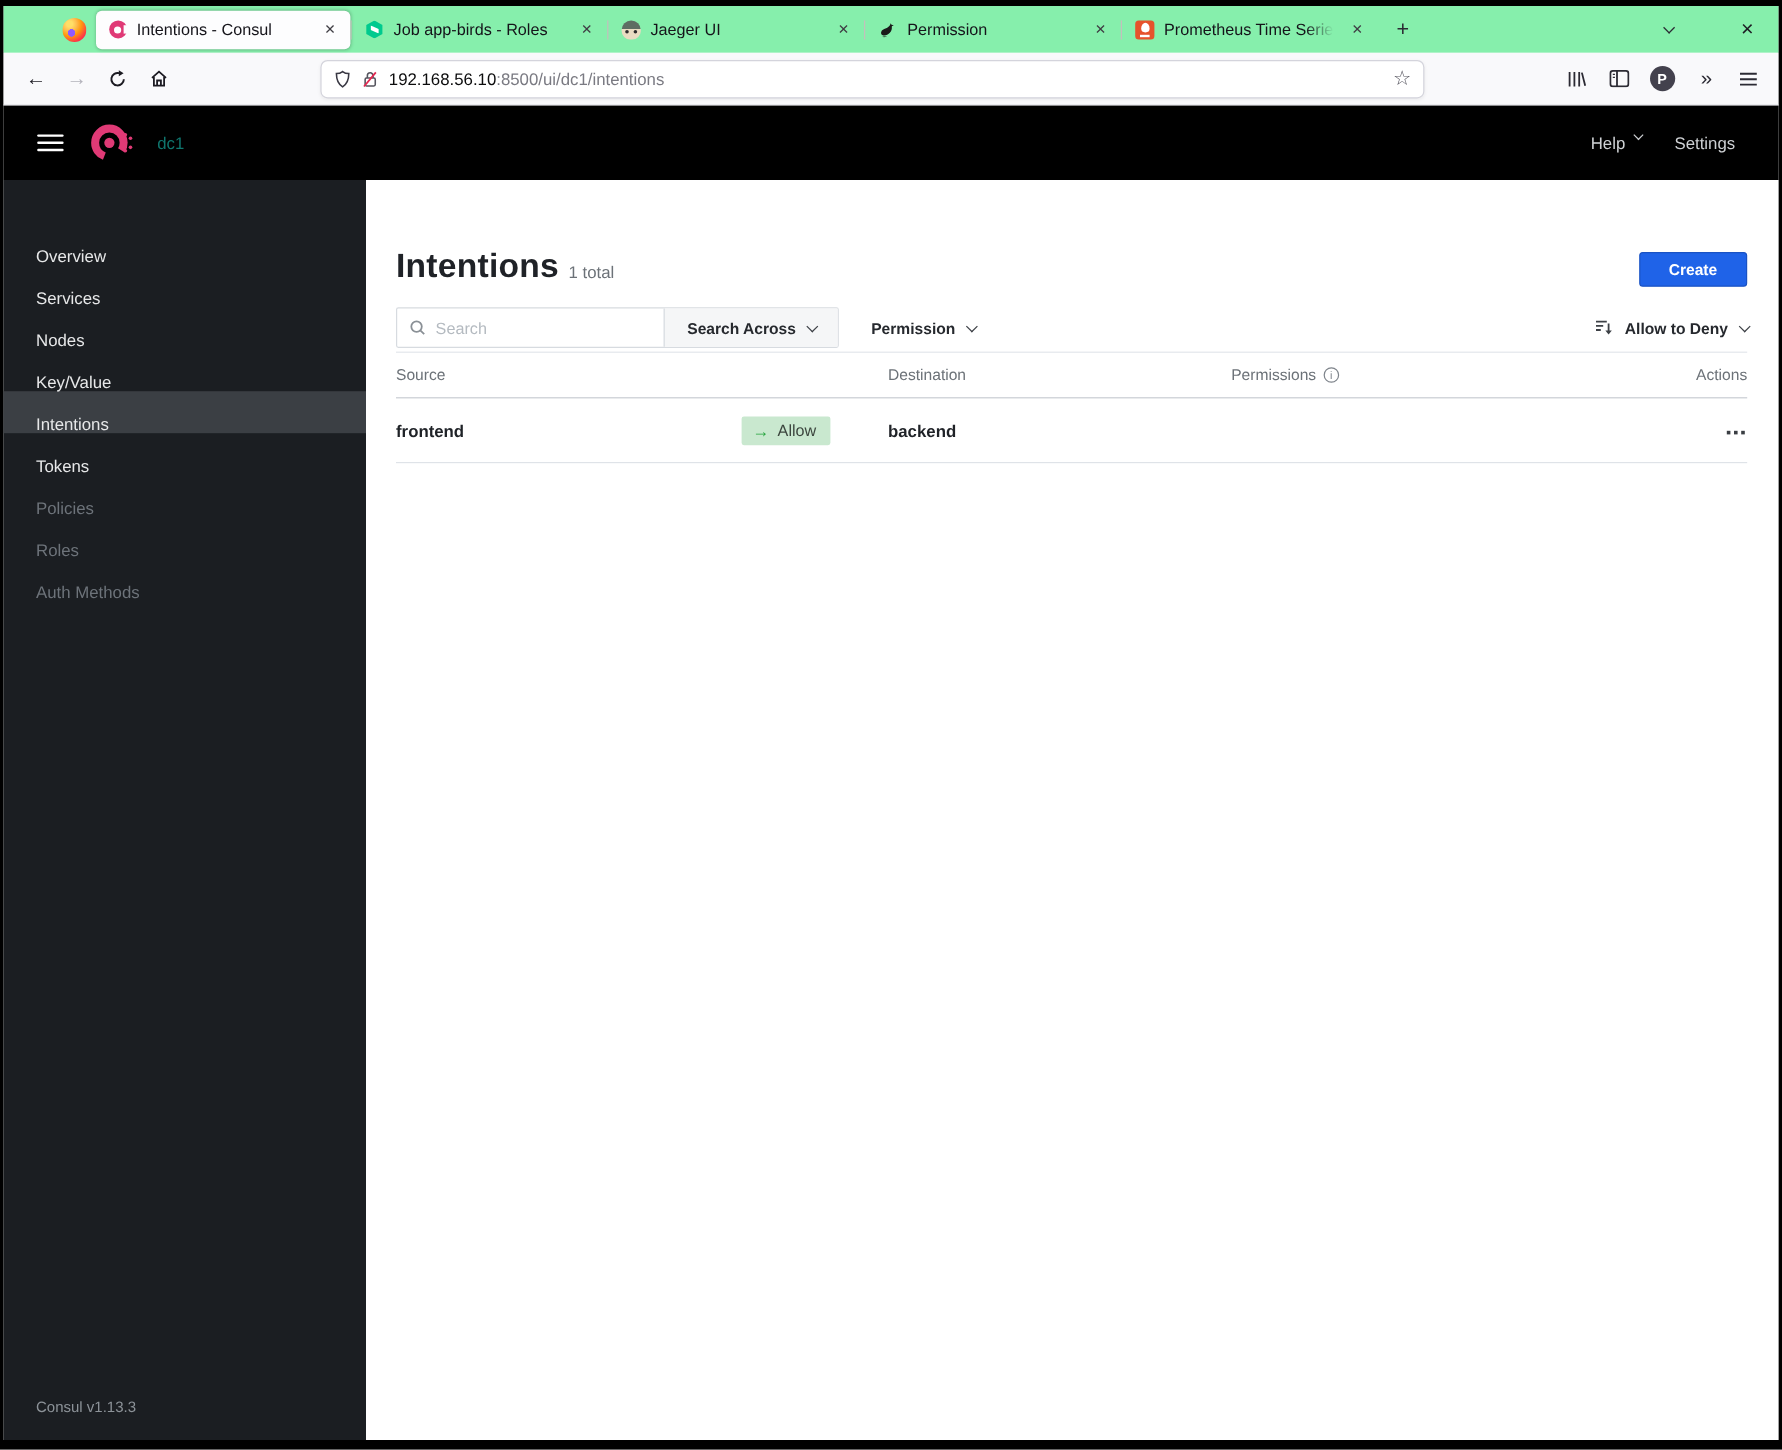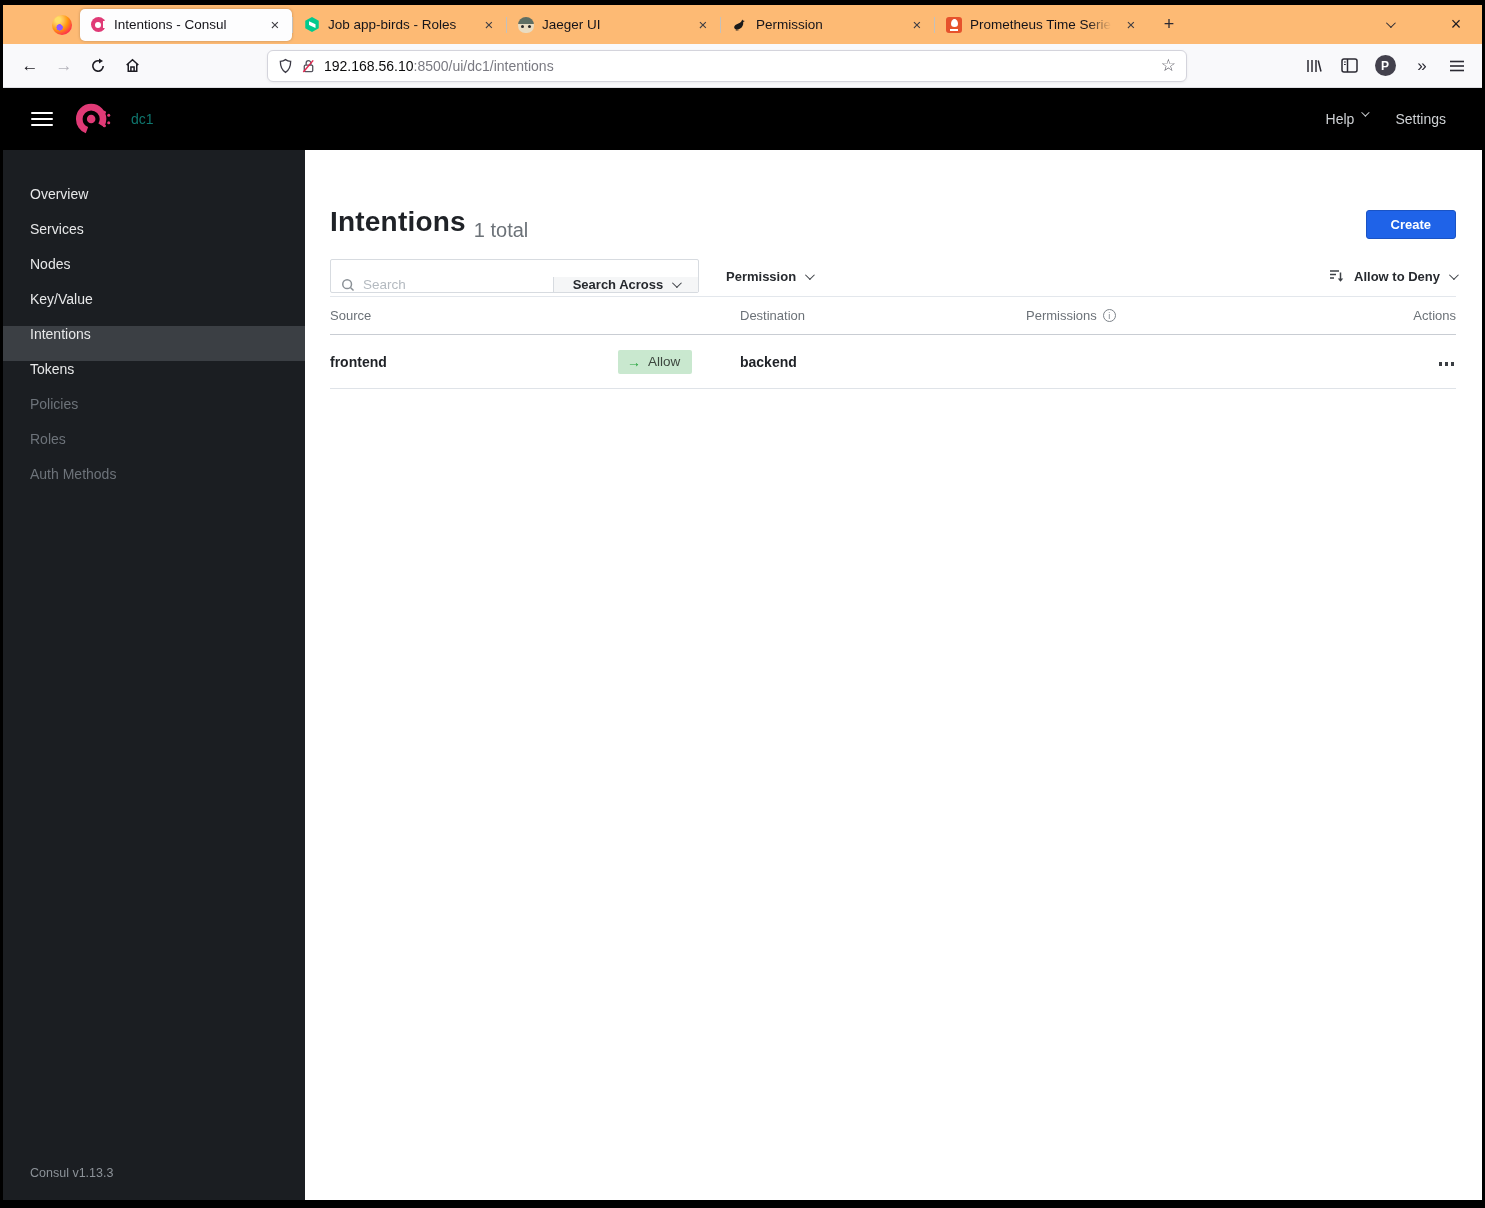--- a/index.html
+++ b/index.html
@@ -11,21 +11,21 @@
     overflow:hidden;
   }
   .window {
     position:absolute; left:3px; top:5px; right:3px; bottom:8px;
     display:flex; flex-direction:column;
     background:#fff;
   }
 
   
   .tabbar {
-    height:39px; background:#fdba74; display:flex; align-items:center;
+    height:39px; background:#86efac; display:flex; align-items:center;
     flex:0 0 39px; padding-left:0;justify-content:center;
   }
   .ff-view { width:34px; height:30px; margin-left:42px; display:flex; align-items:center; justify-content:center; border-radius:4px; }
   .ff-logo {
     width:20px; height:20px; border-radius:50%;
     background:
       radial-gradient(circle at 38% 62%, #9059ff 0 17%, rgba(0,0,0,0) 19%),
       radial-gradient(circle at 30% 25%, #ffde67 0 12%, #ffbd4f 28%, #ff980e 48%, #ff3647 75%, #e31587 100%);
   }
   .tab {
@@ -81,35 +81,35 @@
   .burger { width:22px; height:14px; display:flex; flex-direction:column; justify-content:space-between; margin-right:22px; }
   .burger span { height:2px; background:#fff; border-radius:1px; }
   .consul-logo { margin-right:18px; }
   .dc-label { color:#0f766e; font-size:14px; }
   .app-header-right { margin-left:auto; display:flex; align-items:center; gap:28px; }
   .hdr-link { color:#ced1d4; font-size:14px; display:flex; gap:7px; }
   .hdr-link .chev { border-color:#ced1d4; width:6px; height:6px; }
 
   .app-body { flex:1; display:flex; min-height:0; }
   aside.sidebar { width:302px; flex:0 0 302px; background:#1b1e22; position:relative; padding-top:36px; }
-  .side-item { height:35px; display:flex; align-items:flex-start; padding-left:27px; color:#e7e8e9; font-size:14px; }
+  .side-item { height:35px; display:flex; align-items:flex-end; padding-left:27px; color:#e7e8e9; font-size:14px; }
   .side-item.active { background:#3b3f44; }
   .side-item.dim { color:#6d737a; }
   .side-section { margin-top:16px; height:27px; display:flex; align-items:center; padding-left:27px; color:#9aa0a6; font-size:11.5px; letter-spacing:.4px; gap:7px; }
   .red-dot { width:9px; height:9px; border-radius:50%; background:#e8536b; border:1.5px solid #8c2336; }
   .side-footer { position:absolute; left:27px; bottom:20px; color:#8c9298; font-size:12.5px; }
 
   main.content { flex:1; background:#fff; padding:56px 26px 0 25px; min-width:0; }
   .title-row { display:flex; align-items:flex-start; }
   .page-title { font-size:28px; font-weight:700; color:#1f2227; letter-spacing:.2px; }
-  .total-label { font-size:20px; color:#6c7278; margin:13px 0 0 8px; }
+  .total-label { font-size:14px; color:#6c7278; margin:13px 0 0 8px; }
   .create-btn { margin-left:auto; margin-top:4px; background:#1f63e8; color:#fff; border:1px solid #1a53c4; font-size:13px; font-weight:700; padding:6px 24px; border-radius:3px; font-family:inherit; }
 
   .filter-row { display:flex; align-items:center; margin-top:16px; height:36px; }
-  .search-group { display:flex; height:34px; border:1px solid #d7dbe0; border-radius:2px; background:#fff;align-items:flex-end; }
+  .search-group { display:flex; height:34px; border:1px solid #d7dbe0; border-radius:2px; background:#fff; }
   .search-box { width:222px; display:flex; align-items:center; padding:0 10px; gap:8px; }
   .search-input { border:none; outline:none; flex:1; font-size:13.5px; color:#33383d; font-family:inherit; background:transparent; }
   .search-input::placeholder { color:#b4bac0; }
   .search-across { width:145px; border-left:1px solid #d7dbe0; background:#f5f6f7; display:flex; align-items:center; justify-content:center; gap:9px; font-size:13px; font-weight:700; color:#26292e; }
   .filter-dd { display:flex; align-items:center; gap:9px; font-size:13px; font-weight:700; color:#26292e; margin-left:27px; }
   .sort-dd { margin-left:auto; display:flex; align-items:center; gap:9px; font-size:13px; font-weight:700; color:#26292e; }
   .filter-row .chev, .sort-dd .chev { border-color:#3d4146; }
 
   .table-divider { border-top:1px solid #e3e7ec; margin-top:2px; }
   .tbl-header { display:grid; grid-template-columns:410px 286px 1fr 80px; align-items:center; height:37px; color:#6c7278; font-size:13px; }

